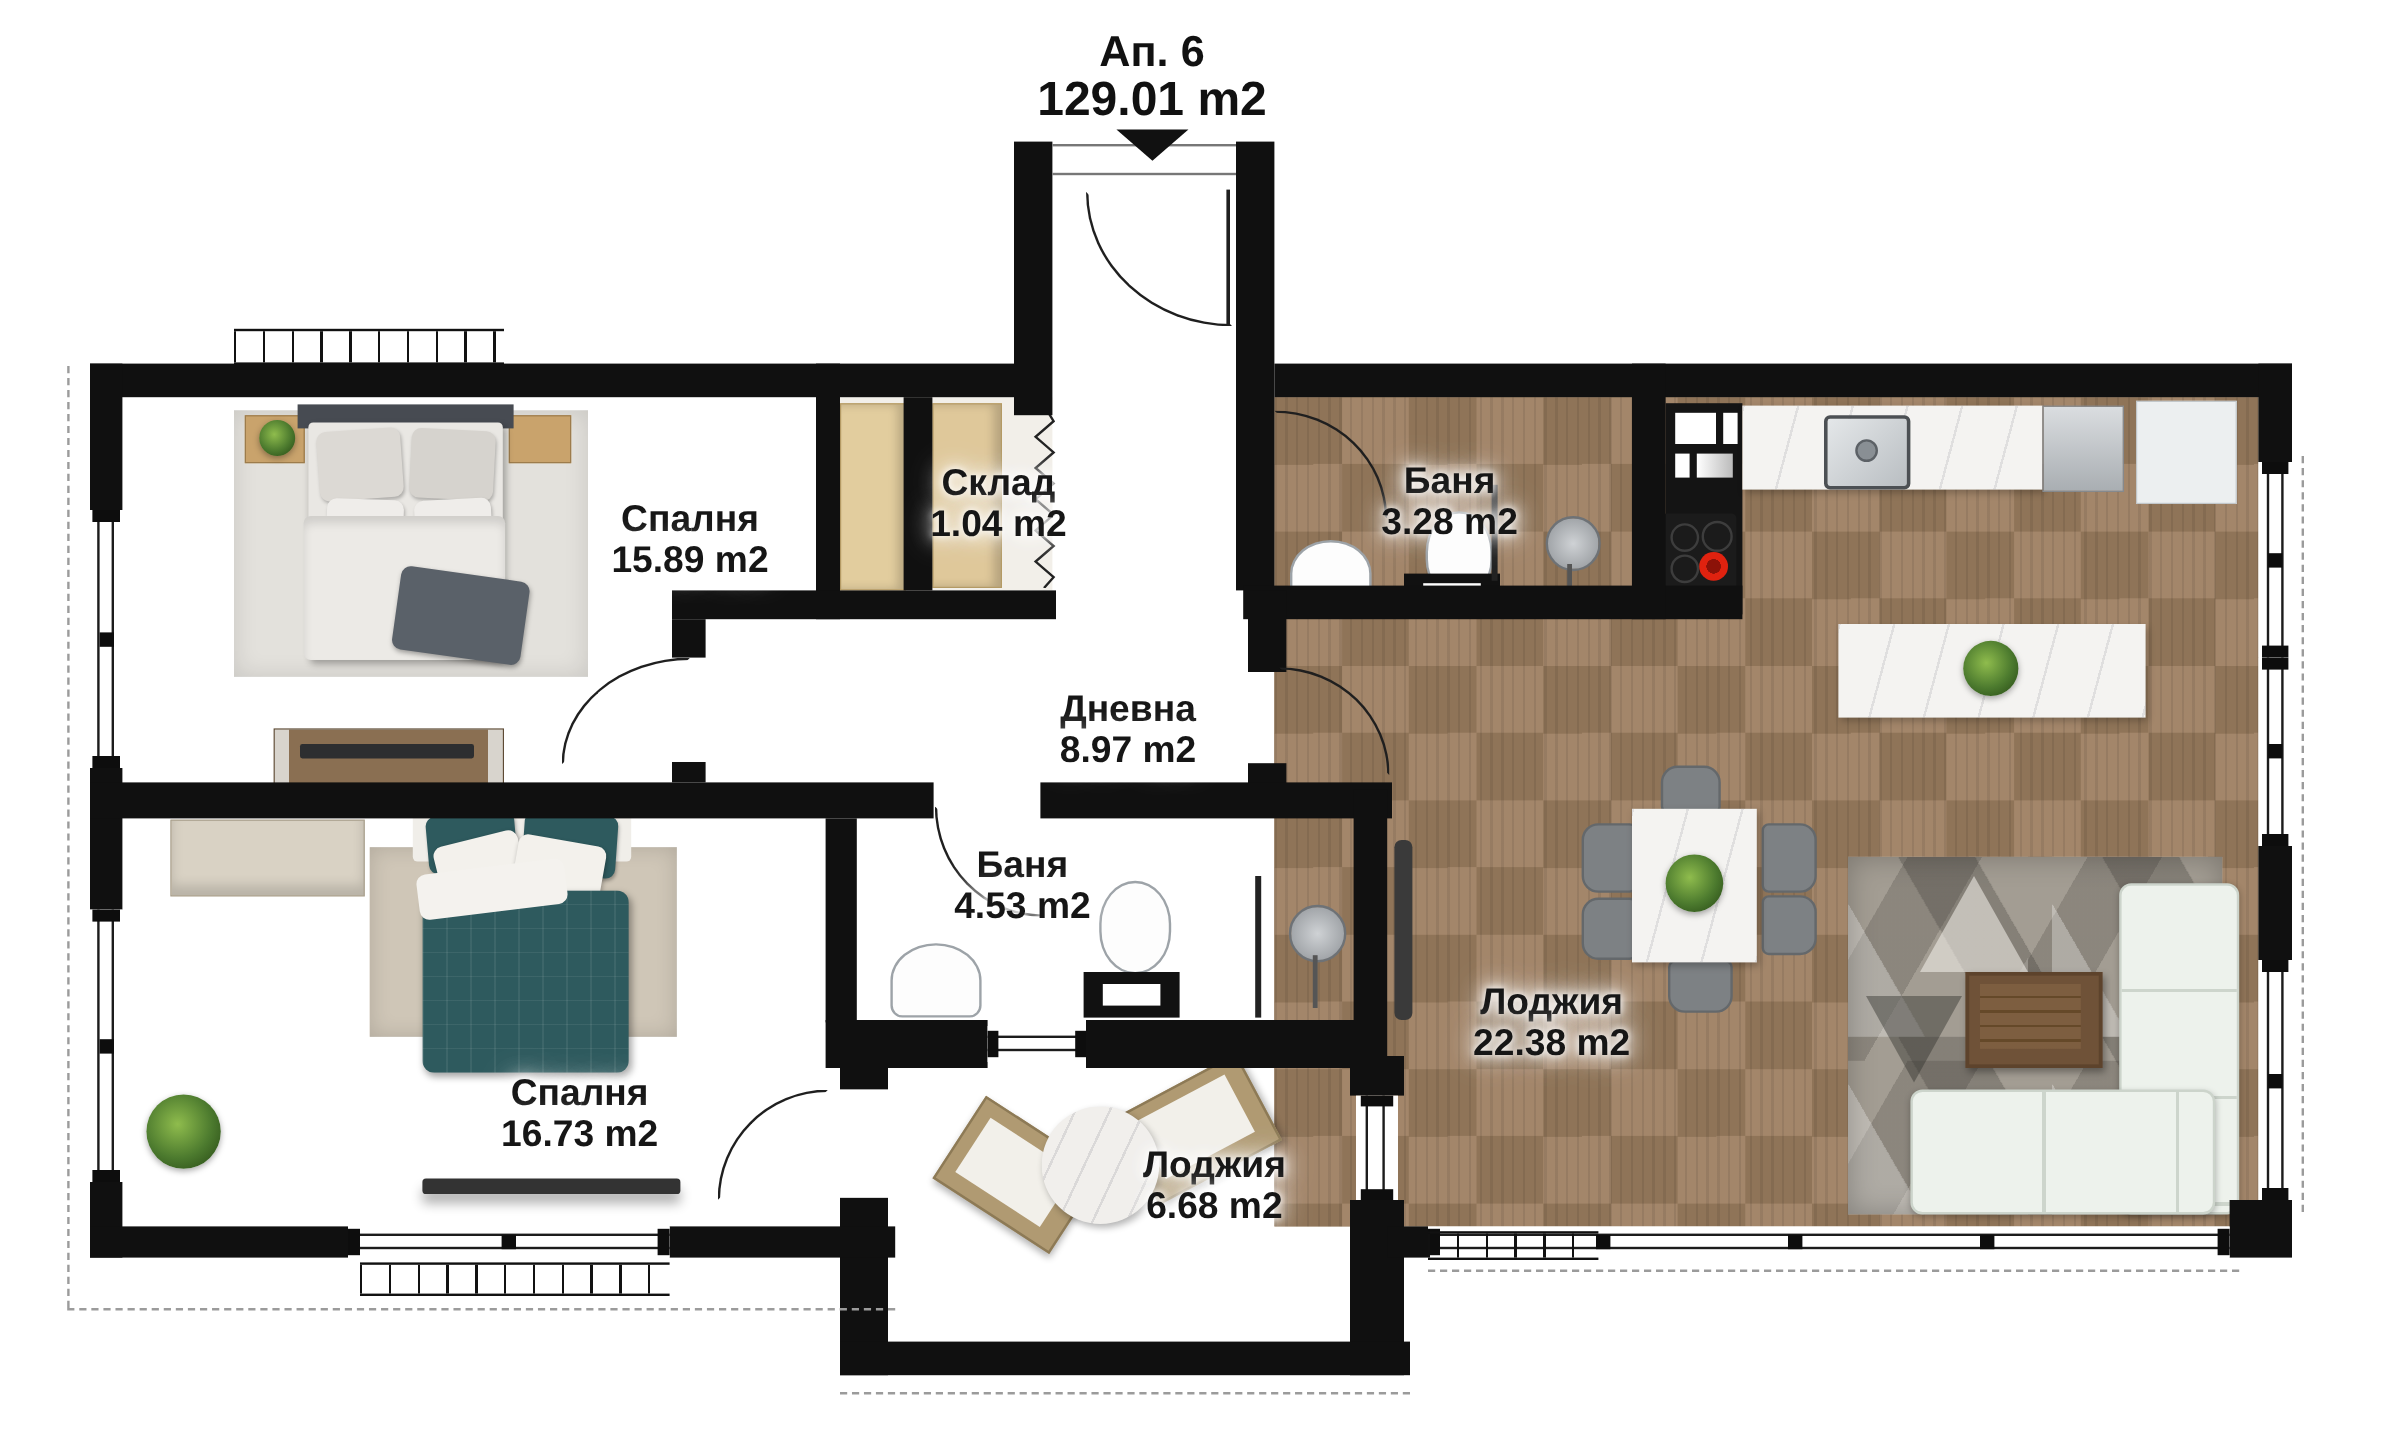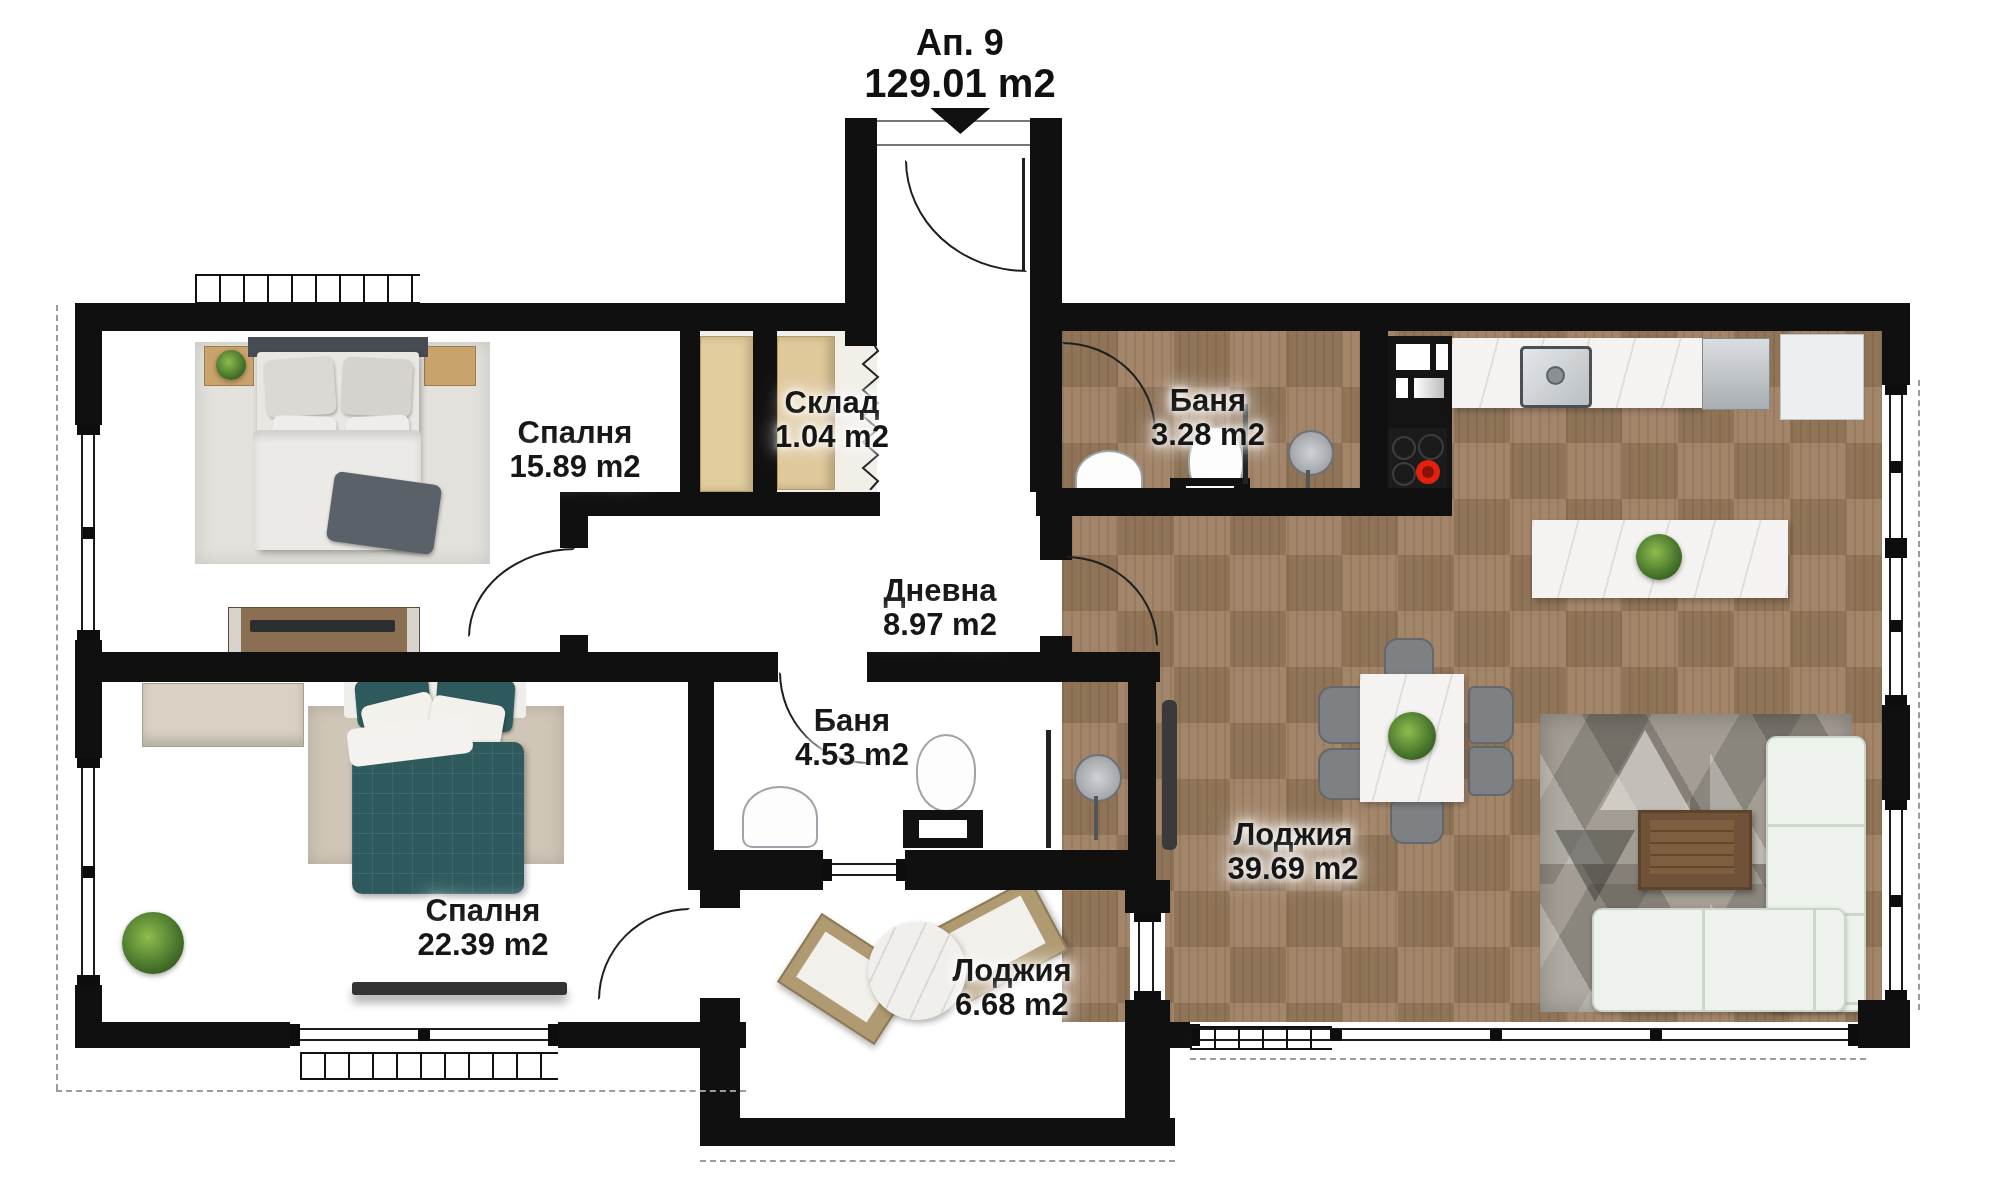--- a/index.html
+++ b/index.html
@@ -285,30 +285,30 @@
   <div class="room-label" style="left:940px;top:608px;">
     <div class="rl-name">Дневна</div>
     <div class="rl-area">8.97 m2</div>
   </div>
   <div class="room-label" style="left:852px;top:738px;">
     <div class="rl-name">Баня</div>
     <div class="rl-area">4.53 m2</div>
   </div>
   <div class="room-label" style="left:483px;top:928px;">
     <div class="rl-name">Спалня</div>
-    <div class="rl-area">22.39 m2</div>
+    <div class="rl-area">16.73 m2</div>
   </div>
   <div class="room-label" style="left:1012px;top:988px;">
     <div class="rl-name">Лоджия</div>
     <div class="rl-area">6.68 m2</div>
   </div>
   <div class="room-label" style="left:1293px;top:852px;">
     <div class="rl-name">Лоджия</div>
-    <div class="rl-area">39.69 m2</div>
+    <div class="rl-area">22.38 m2</div>
   </div>
 
   <div class="title-wrap">
-    <div class="t1">Ап. 9</div>
+    <div class="t1">Ап. 6</div>
     <div class="t2">129.01 m2</div>
     <div class="tri"></div>
   </div>
 
 </div>
 
 </body></html>

